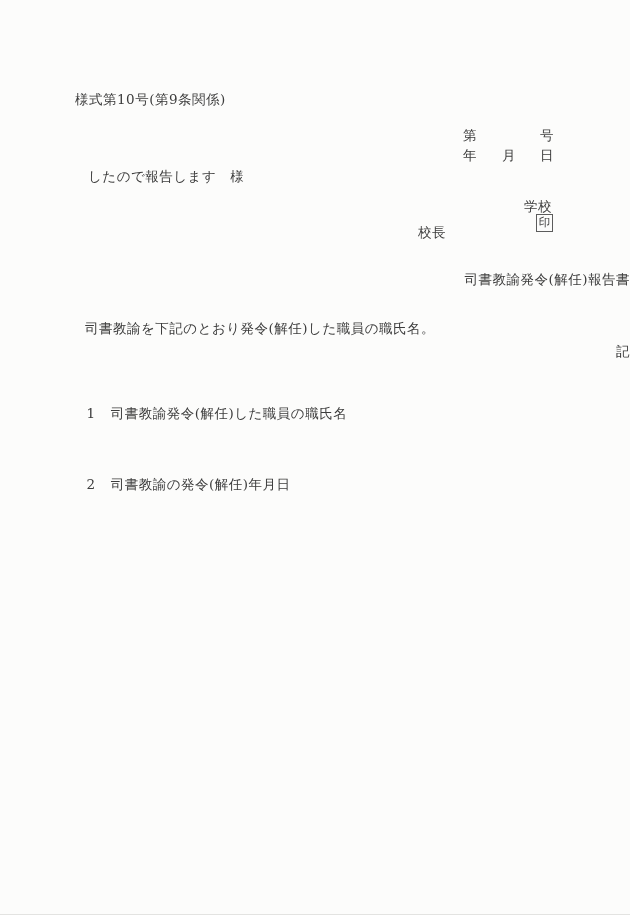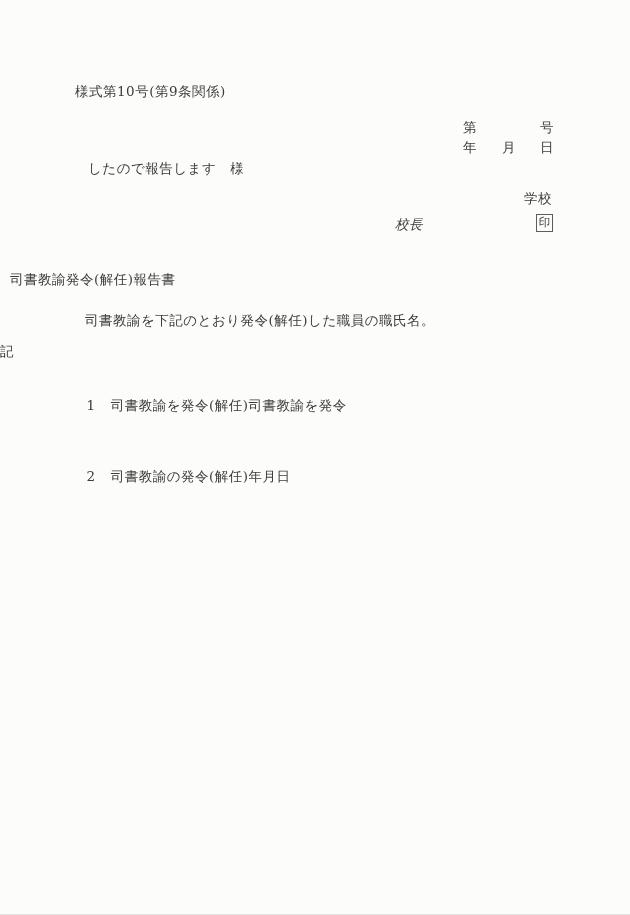--- a/index.html
+++ b/index.html
@@ -9,22 +9,22 @@
     position: relative;
     overflow: hidden;
     background: #fcfcfb;
     color: #3c3c3c;
     font-family: "DejaVu Serif", "Liberation Serif", serif;
     font-size: 13.5px;
     line-height: 1;
     border-bottom: 1px solid #e3e3e1;
     box-sizing: border-box;
   }
-  .abs { position: absolute; white-space: pre; letter-spacing: 0.5px; }
-  .center-line { position: absolute; left: 10px; right: 0; text-align: left; letter-spacing: 0.5px; }
+  .abs { position: absolute; white-space: pre; letter-spacing: 0.5px; margin-top: 8px; }
+  .center-line { position: absolute; left: 10px; right: 0; text-align: right; letter-spacing: 0.5px; }
   .seal-box {
     position: absolute;
     left: 536px;
     top: 214px;
     width: 15px;
     height: 16px;
     border: 1px solid #5c5c5c;
     display: flex;
     align-items: center;
     justify-content: center;
@@ -41,30 +41,30 @@
 <div class="abs" style="left:463px; top:121px;">第</div>
 <div class="abs" style="left:540px; top:121px;">号</div>
 
 <div class="abs" style="left:463px; top:141px;">年</div>
 <div class="abs" style="left:502px; top:141px;">月</div>
 <div class="abs" style="left:540px; top:141px;">日</div>
 
 <div class="abs" style="left:88px; top:162px;">したので報告します　様</div>
 
 <div class="abs" style="left:524px; top:192px;">学校</div>
-<div class="abs" style="left:395px; top:218px;font-style:italic;">校長</div>
+<div class="abs" style="left:418px; top:218px;">校長</div>
 <div class="seal-box">
   <span>印</span>
 </div>
 
 <div class="center-line" style="top:273px;">司書教諭発令(解任)報告書</div>
 
 <div class="abs" style="left:85px; top:314px;">司書教諭を下記のとおり発令(解任)した職員の職氏名。</div>
 
 <div class="center-line" style="top:345px; left:0;">記</div>
 
 <div class="abs" style="left:77px; top:385px;">
-  <span>1</span><span class="item-gap"></span><span>司書教諭を発令(解任)司書教諭を発令</span>
+  <span>1</span><span class="item-gap"></span><span>司書教諭発令(解任)した職員の職氏名</span>
 </div>
 
 <div class="abs" style="left:77px; top:456px;">
   <span>2</span><span class="item-gap"></span><span>司書教諭の発令(解任)年月日</span>
 </div>
 
 </body></html>

